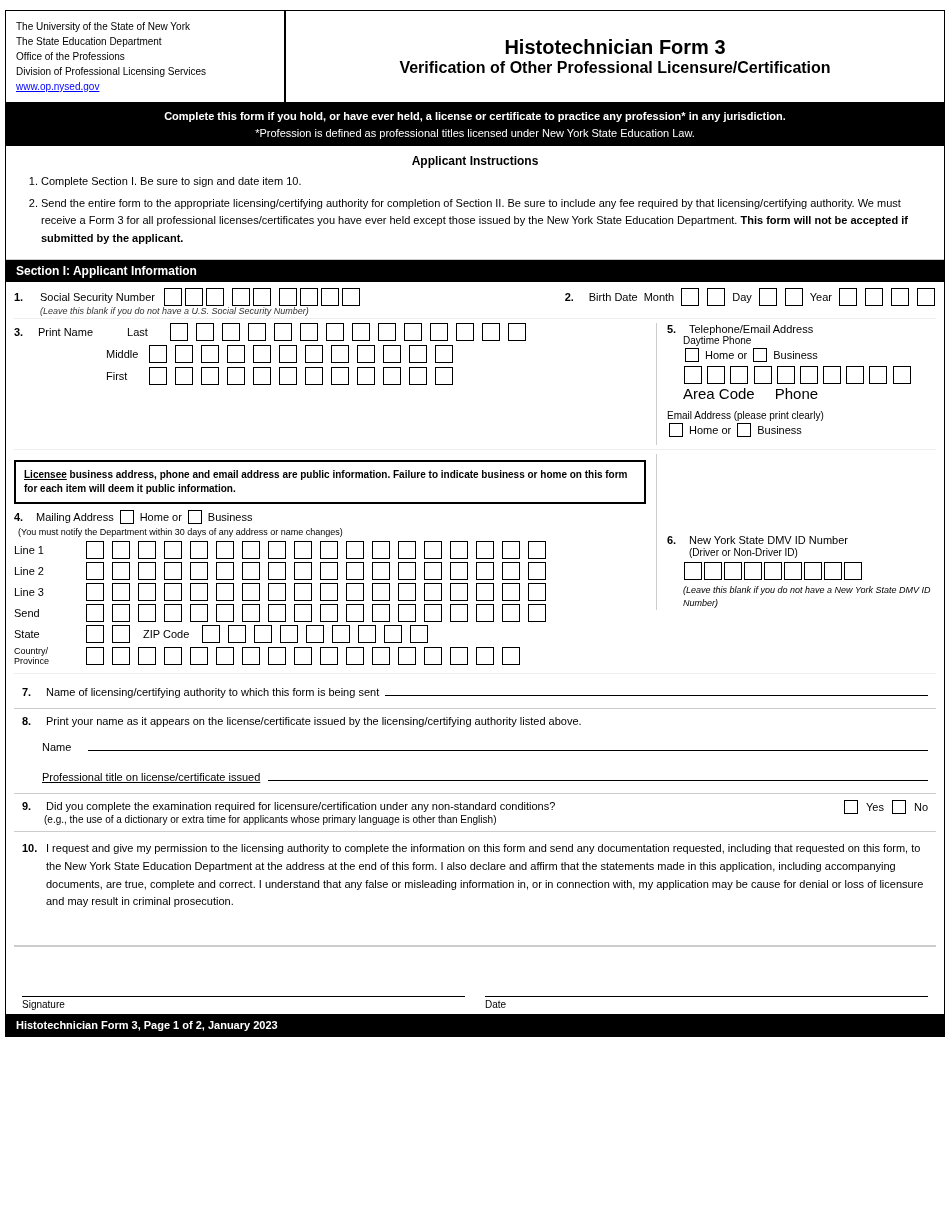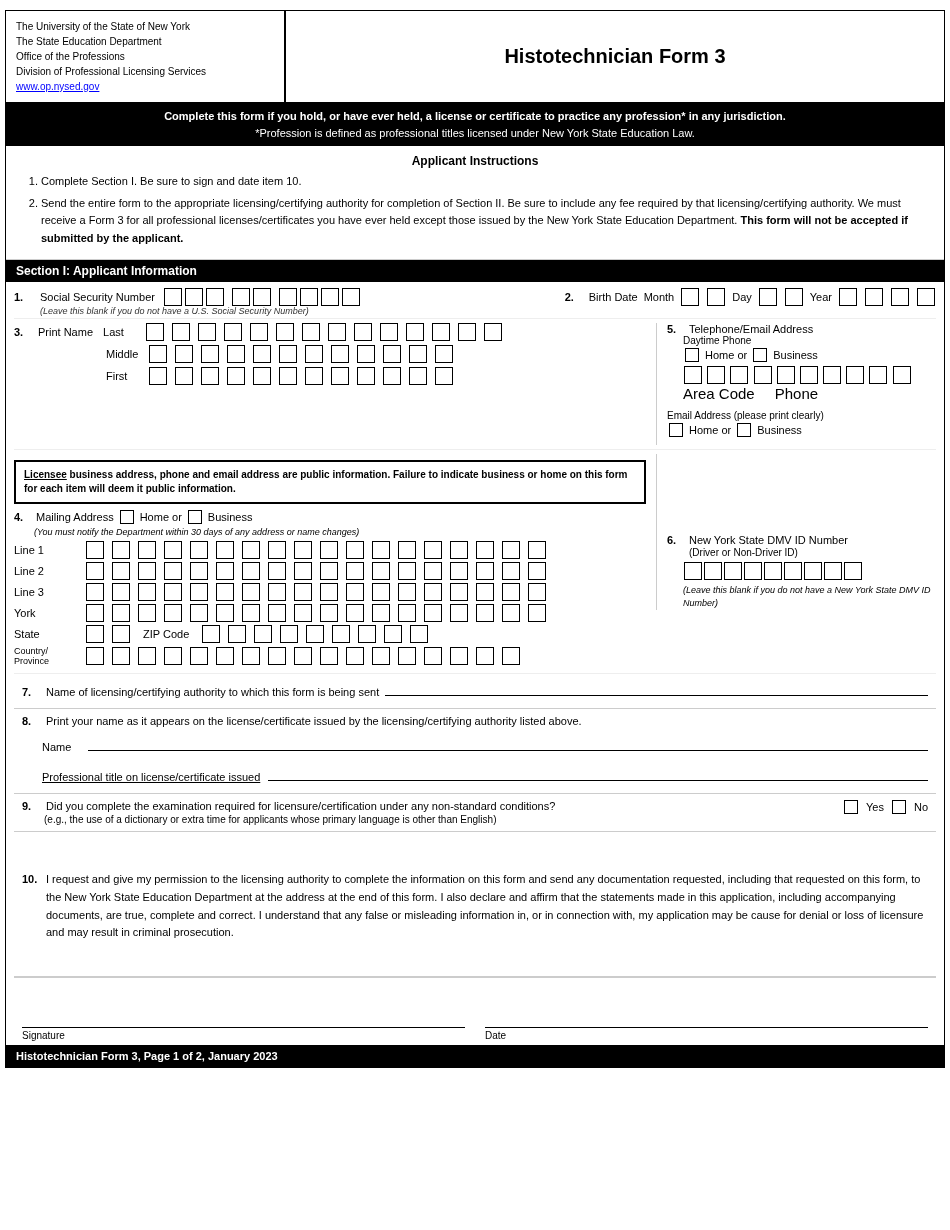--- a/index.html
+++ b/index.html
@@ -250,20 +250,21 @@
   <div class="header">
     <div class="header-left">
       <div>The University of the State of New York</div>
       <div>The State Education Department</div>
       <div>Office of the Professions</div>
       <div>Division of Professional Licensing Services</div>
       <a href="#">www.op.nysed.gov</a>
     </div>
     <div class="header-right">
       <h1>Histotechnician Form 3</h1>
+      <h2>Verification of Other Professional Licensure/Certification</h2>
     </div>
   </div>
 
   <div class="alert-bar">
     <span>Complete this form if you hold, or have ever held, a license or certificate to practice any profession* in any jurisdiction.</span><br>
     <span class="normal">*Profession is defined as professional titles licensed under New York State Education Law.</span>
   </div>
 
   <div class="instructions">
     <div class="instructions-title">Applicant Instructions</div>
@@ -320,21 +321,21 @@
       </div>
     </div>
 
     <div class="two-col" style="padding: 4px 0; border-bottom:1px solid #eee;">
 
       <div class="col-left">
 
         <div class="name-row">
           <span class="row-num">3.</span>
           <span style="margin-right:4px;">Print Name</span>
-          <span style="min-width:36px;">Last</span>
+          <span style="min-width:36px;margin-left:24px;">Last</span>
           <span class="input-box"></span>
           <span class="input-box"></span>
           <span class="input-box"></span>
           <span class="input-box"></span>
           <span class="input-box"></span>
           <span class="input-box"></span>
           <span class="input-box"></span>
           <span class="input-box"></span>
           <span class="input-box"></span>
           <span class="input-box"></span>
@@ -437,21 +438,21 @@
 
         <div class="address-section">
           <div style="display:flex; align-items:center; gap:4px; margin-bottom:3px;">
             <span class="row-num">4.</span>
             <span>Mailing Address</span>
             <span class="checkbox-box"></span>
             <span>Home or</span>
             <span class="checkbox-box"></span>
             <span>Business</span>
           </div>
-          <div style="font-size:9px; margin-left:20px; margin-bottom:4px; font-style:italic;">(You must notify the Department within 30 days of any address or name changes)</div>
+          <div style="font-size:9px; margin-left:4px; margin-bottom:4px; ">(You must notify the Department within 30 days of any address or name changes)</div>
 
           <div class="address-row">
             <span class="addr-label">Line 1</span>
             <span class="input-box"></span>
               <span class="input-box"></span>
               <span class="input-box"></span>
               <span class="input-box"></span>
               <span class="input-box"></span>
               <span class="input-box"></span>
               <span class="input-box"></span>
@@ -506,21 +507,21 @@
               <span class="input-box"></span>
               <span class="input-box"></span>
               <span class="input-box"></span>
               <span class="input-box"></span>
               <span class="input-box"></span>
               <span class="input-box"></span>
               <span class="input-box"></span>
           </div>
 
           <div class="address-row">
-            <span class="addr-label">York</span>
+            <span class="addr-label">Send</span>
             <span class="input-box"></span>
               <span class="input-box"></span>
               <span class="input-box"></span>
               <span class="input-box"></span>
               <span class="input-box"></span>
               <span class="input-box"></span>
               <span class="input-box"></span>
               <span class="input-box"></span>
               <span class="input-box"></span>
               <span class="input-box"></span>
@@ -623,21 +624,21 @@
             <span>Yes</span>
             <span class="checkbox-box"></span>
             <span>No</span>
           </div>
         </div>
         <div style="font-size:10px; margin-left:22px;">(e.g., the use of a dictionary or extra time for applicants whose primary language is other than English)</div>
       </div>
     </div>
 
     <div class="para-10">
-      <div style="display:flex; gap:6px;margin-top:31px;">
+      <div style="display:flex; gap:6px;">
         <span class="row-num">10.</span>
         <span>I request and give my permission to the licensing authority to complete the information on this form and send any documentation requested, including that requested on this form, to the New York State Education Department at the address at the end of this form. I also declare and affirm that the statements made in this application, including accompanying documents, are true, complete and correct. I understand that any false or misleading information in, or in connection with, my application may be cause for denial or loss of licensure and may result in criminal prosecution.</span>
       </div>
       <div style="height: 30px;"></div>
     </div>
 
     <div class="signature-area">
       <div class="sig-block">
         <div class="sig-line"></div>
         <div class="sig-label">Signature</div>

